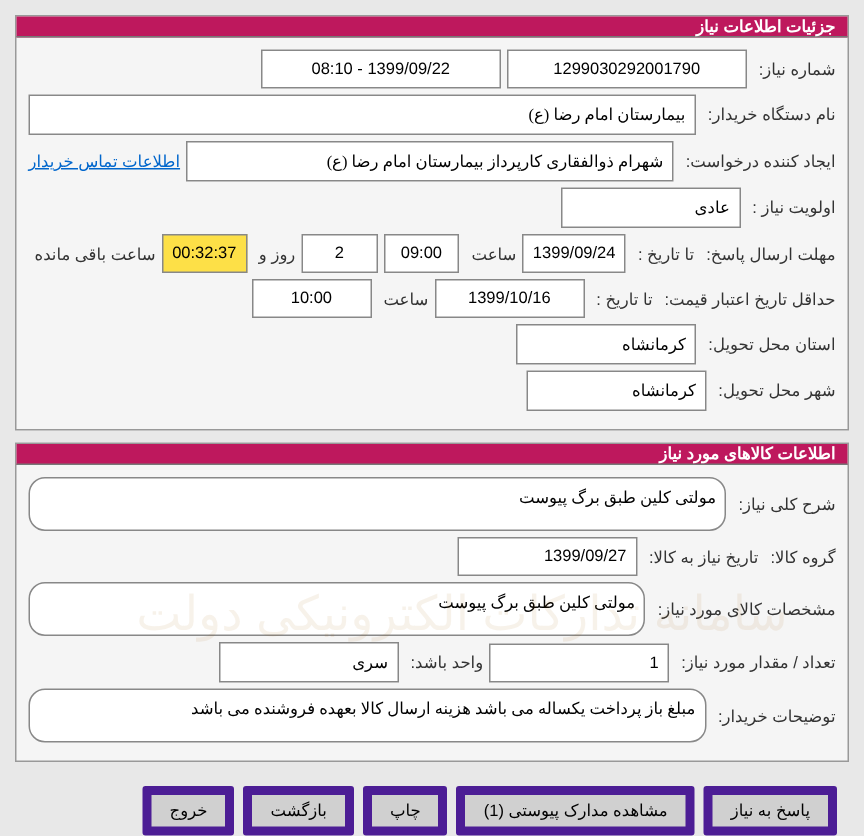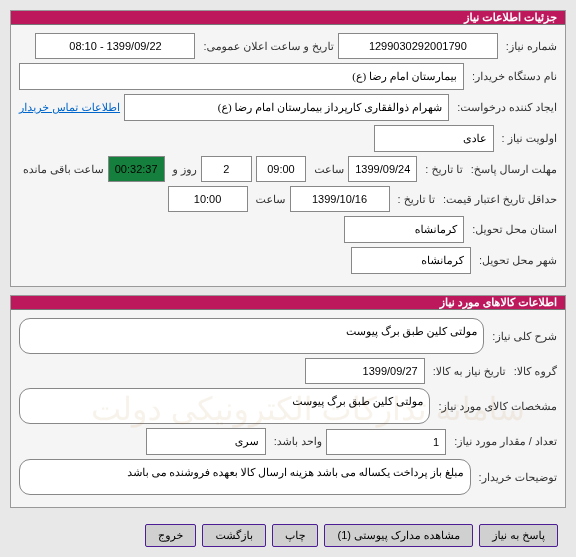--- a/index.html
+++ b/index.html
@@ -9,38 +9,37 @@
 .panel-body { padding: 8px; }
 .row { display: flex; align-items: center; margin-bottom: 4px; min-height: 22px; gap: 4px; flex-wrap: nowrap; }
 .label { white-space: nowrap; padding-left: 4px; color: #333; }
 .field { background: #fff; border: 1px solid #888; padding: 6px 6px; min-height: 18px; display: inline-block; }
 .w80 { width: 80px; text-align: center; }
 .w100 { width: 100px; text-align: center; }
 .w120 { width: 120px; text-align: right; }
 .w160 { width: 160px; text-align: center; }
 .flex1 { flex: 1; font-family: Liberation Serif, serif; }
 .link { color: #0066cc; cursor: pointer; text-decoration: underline; }
-.yellow { background: #15803d; }
+.yellow { background: #fde047; }
 .actions { display: flex; gap: 6px; padding: 8px; }
-.btn { background: #d0d0d0; border: 1px solid #4c1d95; padding: 4px 12px; cursor: pointer; border-radius: 2px; }
+.btn { background: #d0d0d0; border: 6px solid #4c1d95; padding: 4px 12px; cursor: pointer; border-radius: 2px; }
 .watermark { position: absolute; opacity: 0.08; font-size: 32px; color: #a16207; pointer-events: none; left: 50%; top: 50%; transform: translate(-50%, -50%); white-space: nowrap; margin-left: 20px; }
 .panel-body { position: relative; }
 .textarea { min-height: 36px; border-radius: 11px; }
 </style>
 </head>
 <body>
 
 <div class="panel">
   <div class="panel-header">جزئیات اطلاعات نیاز</div>
   <div class="panel-body">
 
     <div class="row">
       <span class="label">شماره نیاز:</span>
       <span class="field w160">1299030292001790</span>
-      <span class="label">تاریخ و ساعت اعلان عمومی:</span>
       <span class="field w160">1399/09/22 - 08:10</span>
     </div>
 
     <div class="row">
       <span class="label">نام دستگاه خریدار:</span>
       <span class="field flex1">بیمارستان امام رضا (ع)</span>
     </div>
 
     <div class="row">
       <span class="label">ایجاد کننده درخواست:</span>

